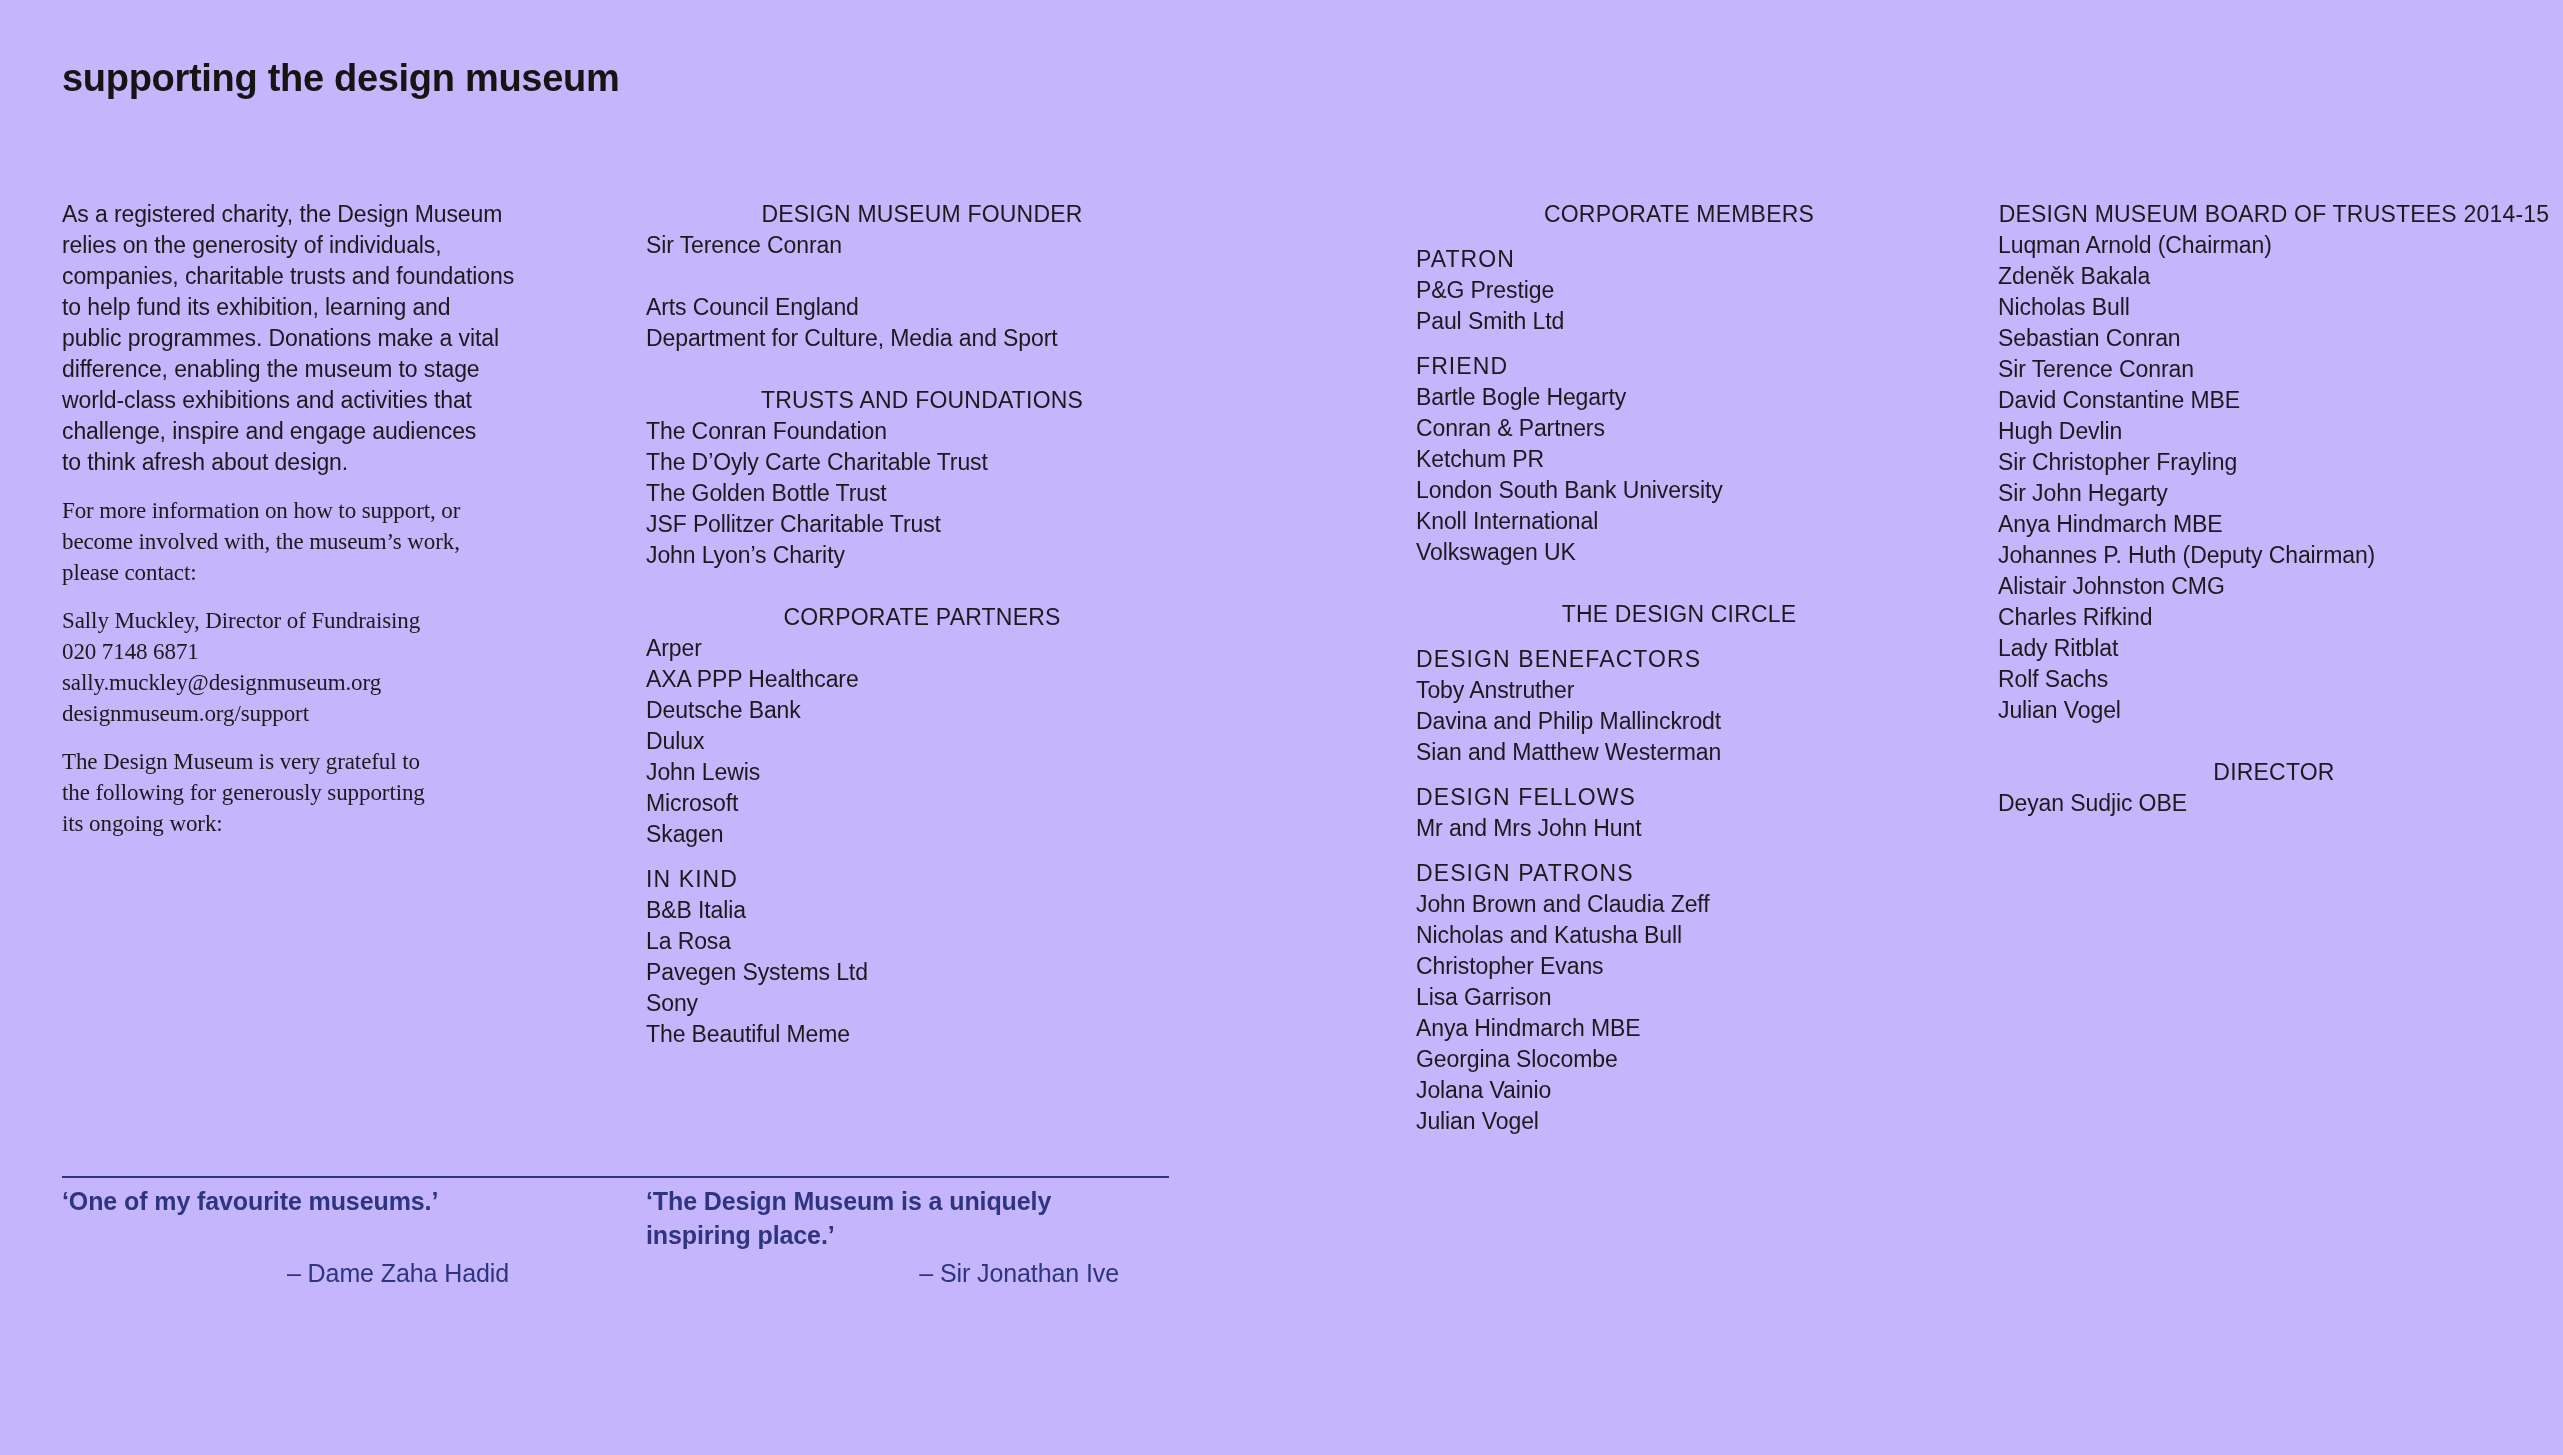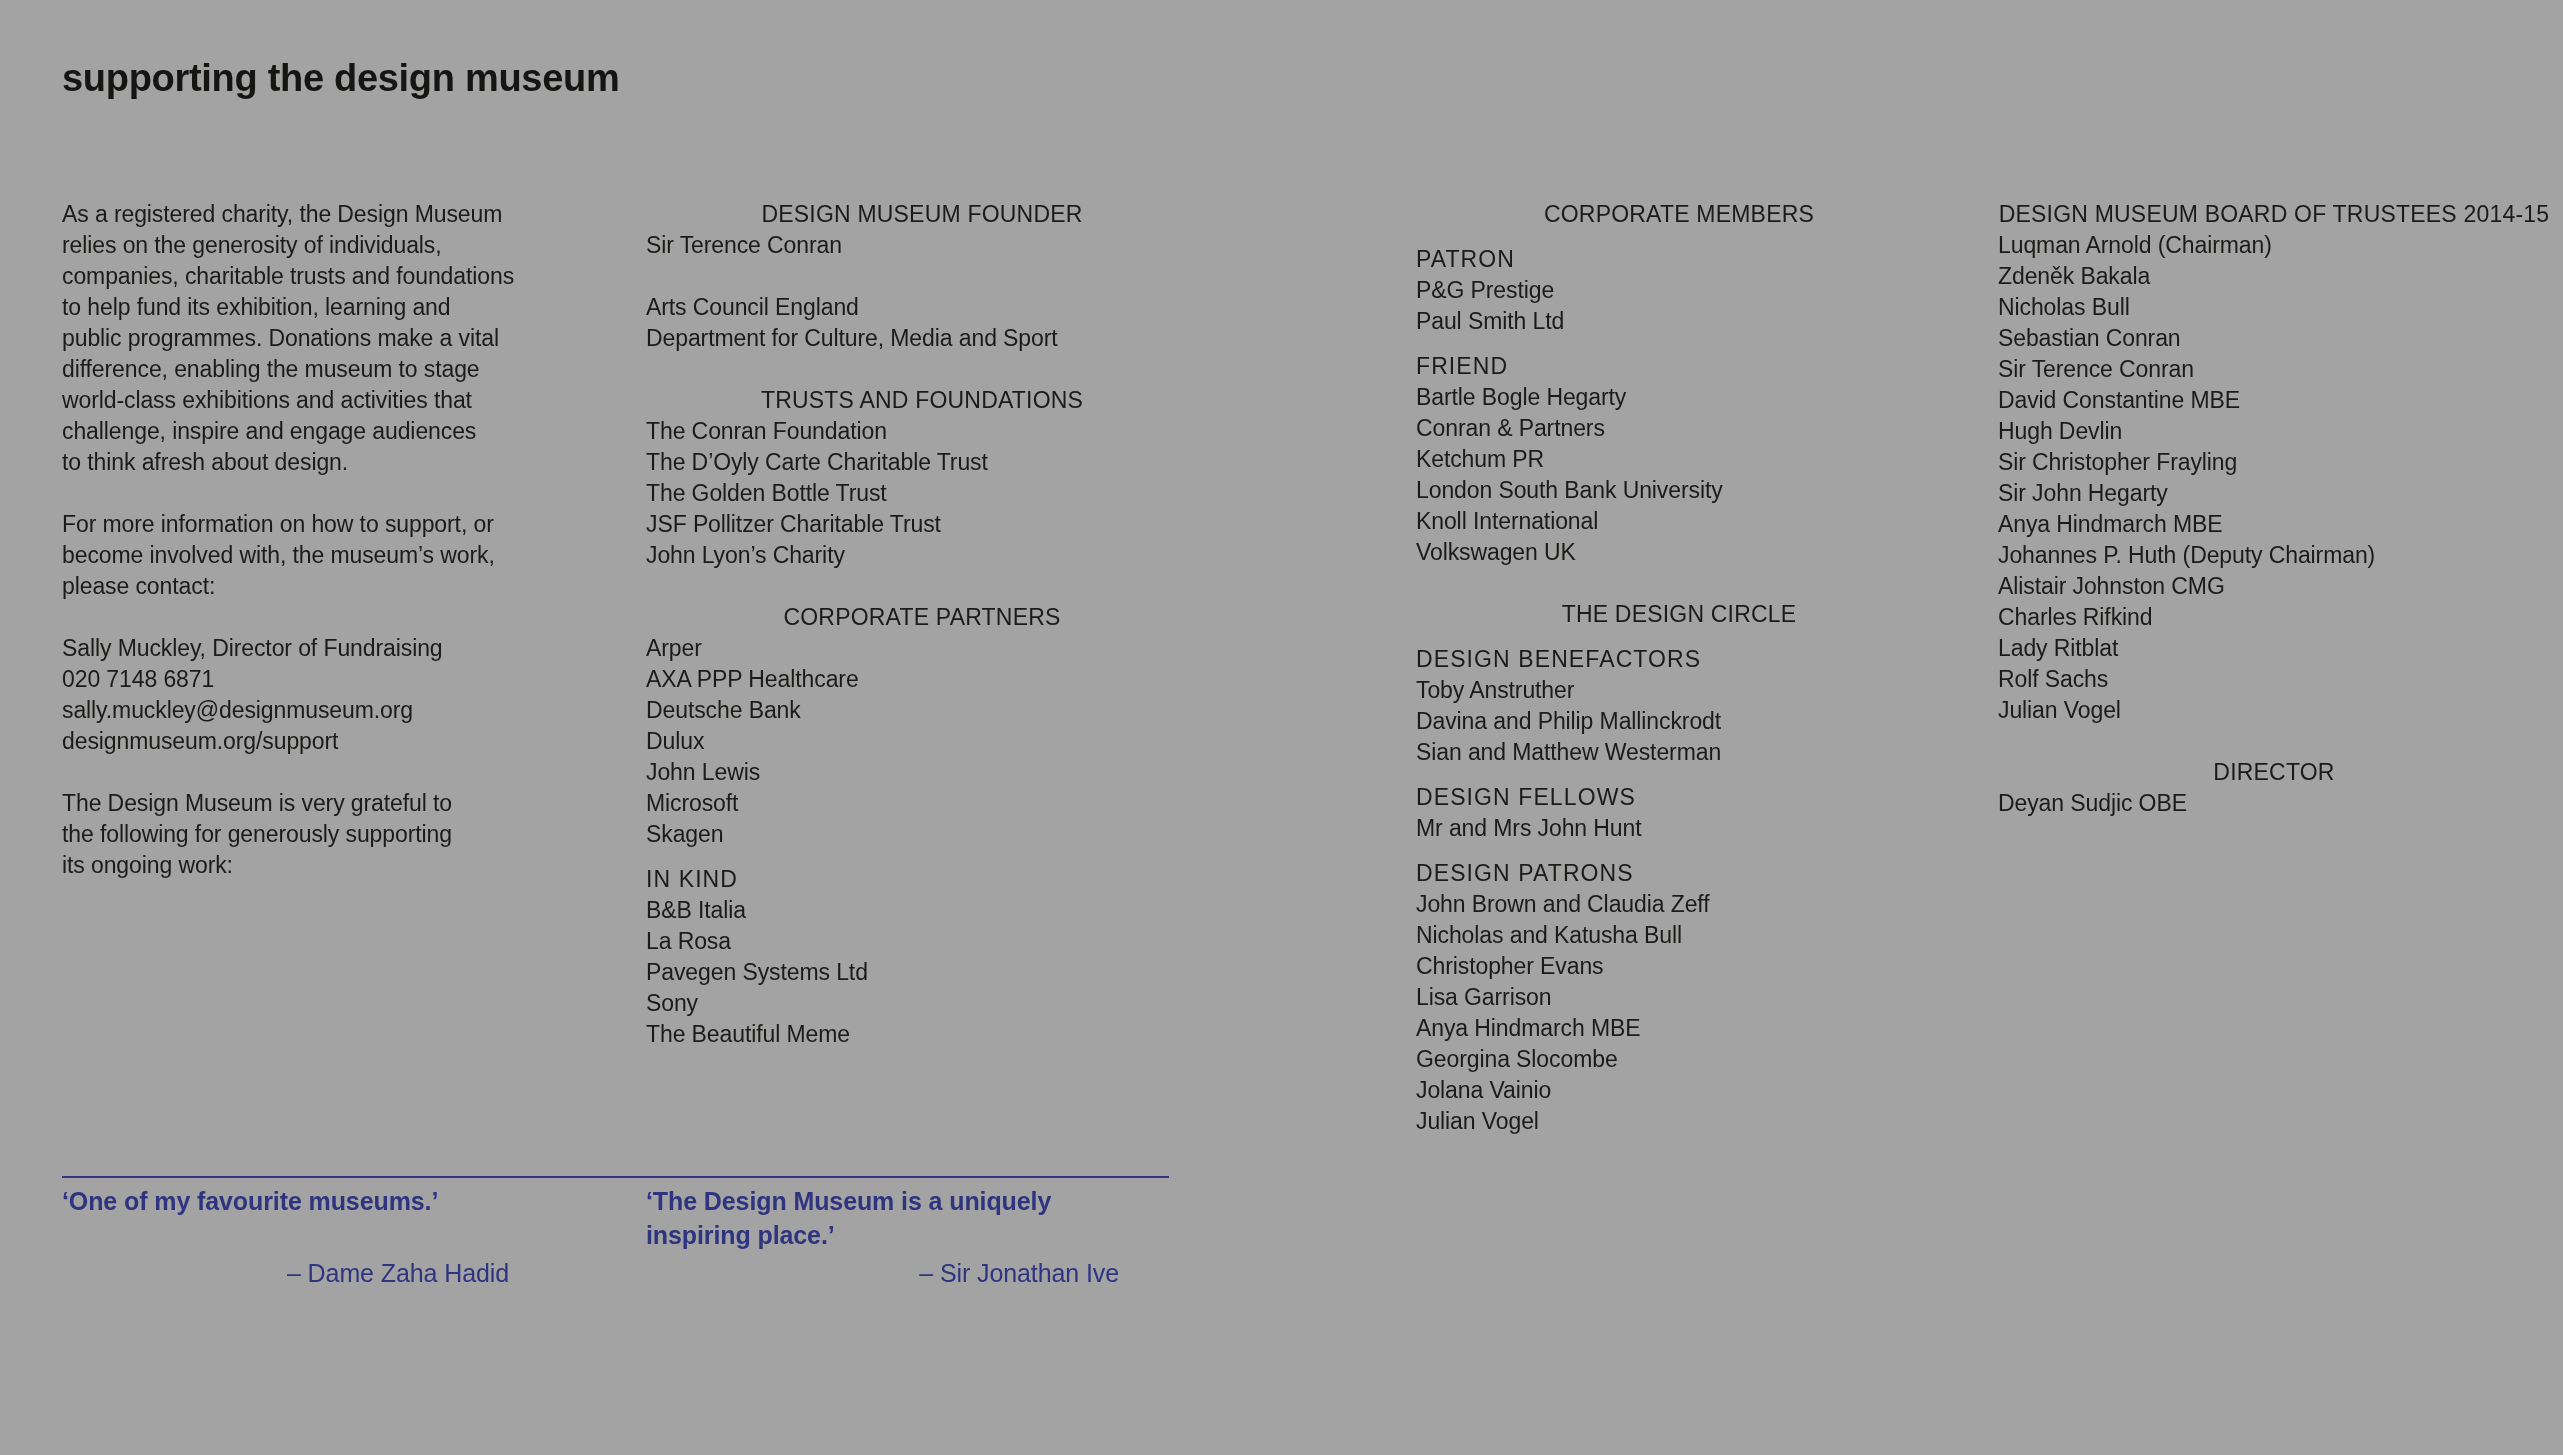--- a/index.html
+++ b/index.html
@@ -1,40 +1,40 @@
 <!DOCTYPE html>
 <html style="font-size:10.5px"><head>
 <meta charset="utf-8">
 <style>
   html,body{margin:0;padding:0;background:#dcdcdc;}
   .page{
     position:relative;
     width:2563px;height:1456px;
-    background:#a3a3a3;
+    background:#c4b5fd;
     font-family:"Liberation Sans","DejaVu Sans",sans-serif;
     color:#1b1b1a;
     overflow:hidden;
   }
   .title{
     position:absolute;left:62px;top:58px;
     margin:0;
     font-size:38px;font-weight:bold;letter-spacing:-0.3px;
     line-height:1.1;
     color:#151514;
   }
   .col{
     position:absolute;top:199px;
     font-size:23px;line-height:31px;letter-spacing:-0.1px;
   }
   .col1{left:62px;width:539px;}
   .col2{left:646px;width:552px;}
   .col3{left:1416px;width:526px;}
   .col4{left:1998px;width:552px;}
   .para{white-space:pre;}
-  .para + .para{margin-top:31px;}
+  .para + .para{margin-top:17px;font-family:Liberation Serif, serif;}
   .hdr{font-weight:normal;letter-spacing:0.2px;text-align:center;}
   .subhdr{font-weight:normal;letter-spacing:1.1px;}
   .section{margin-top:31px;}
   .section.first{margin-top:0;}
   .subsection{margin-top:14px;}
   .closing{margin-top:31px;white-space:pre;}
   .rule{
     position:absolute;left:62px;top:1176px;
     width:1107px;height:2px;
     background:#2e3480;

